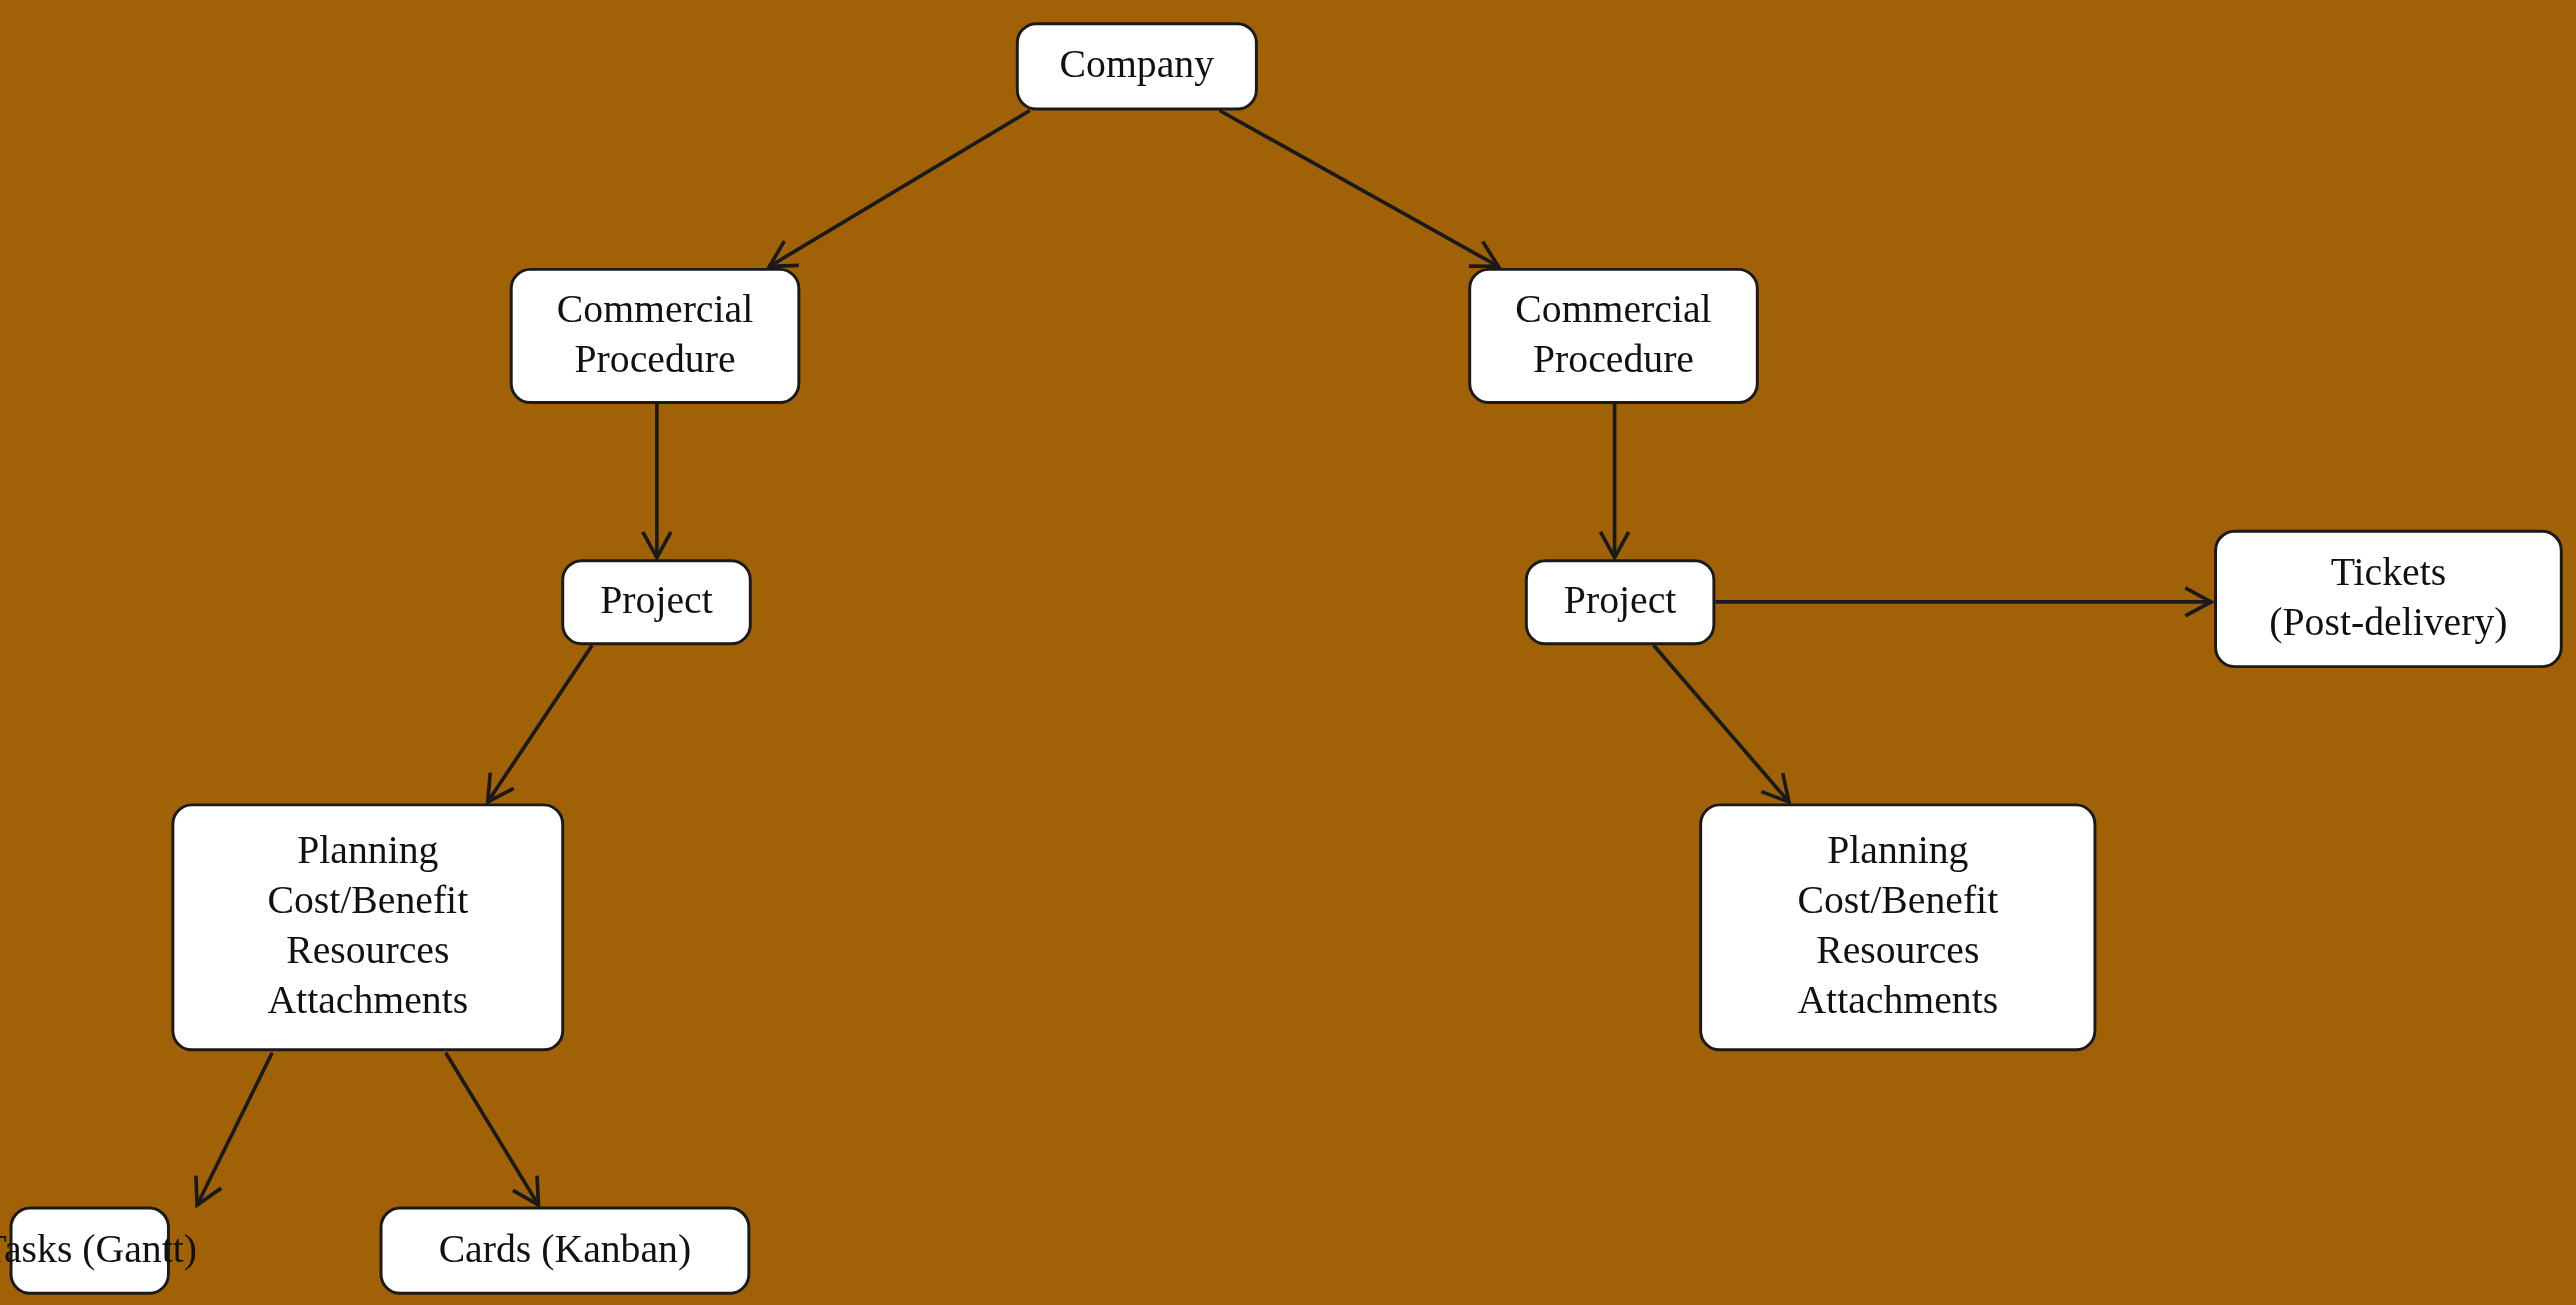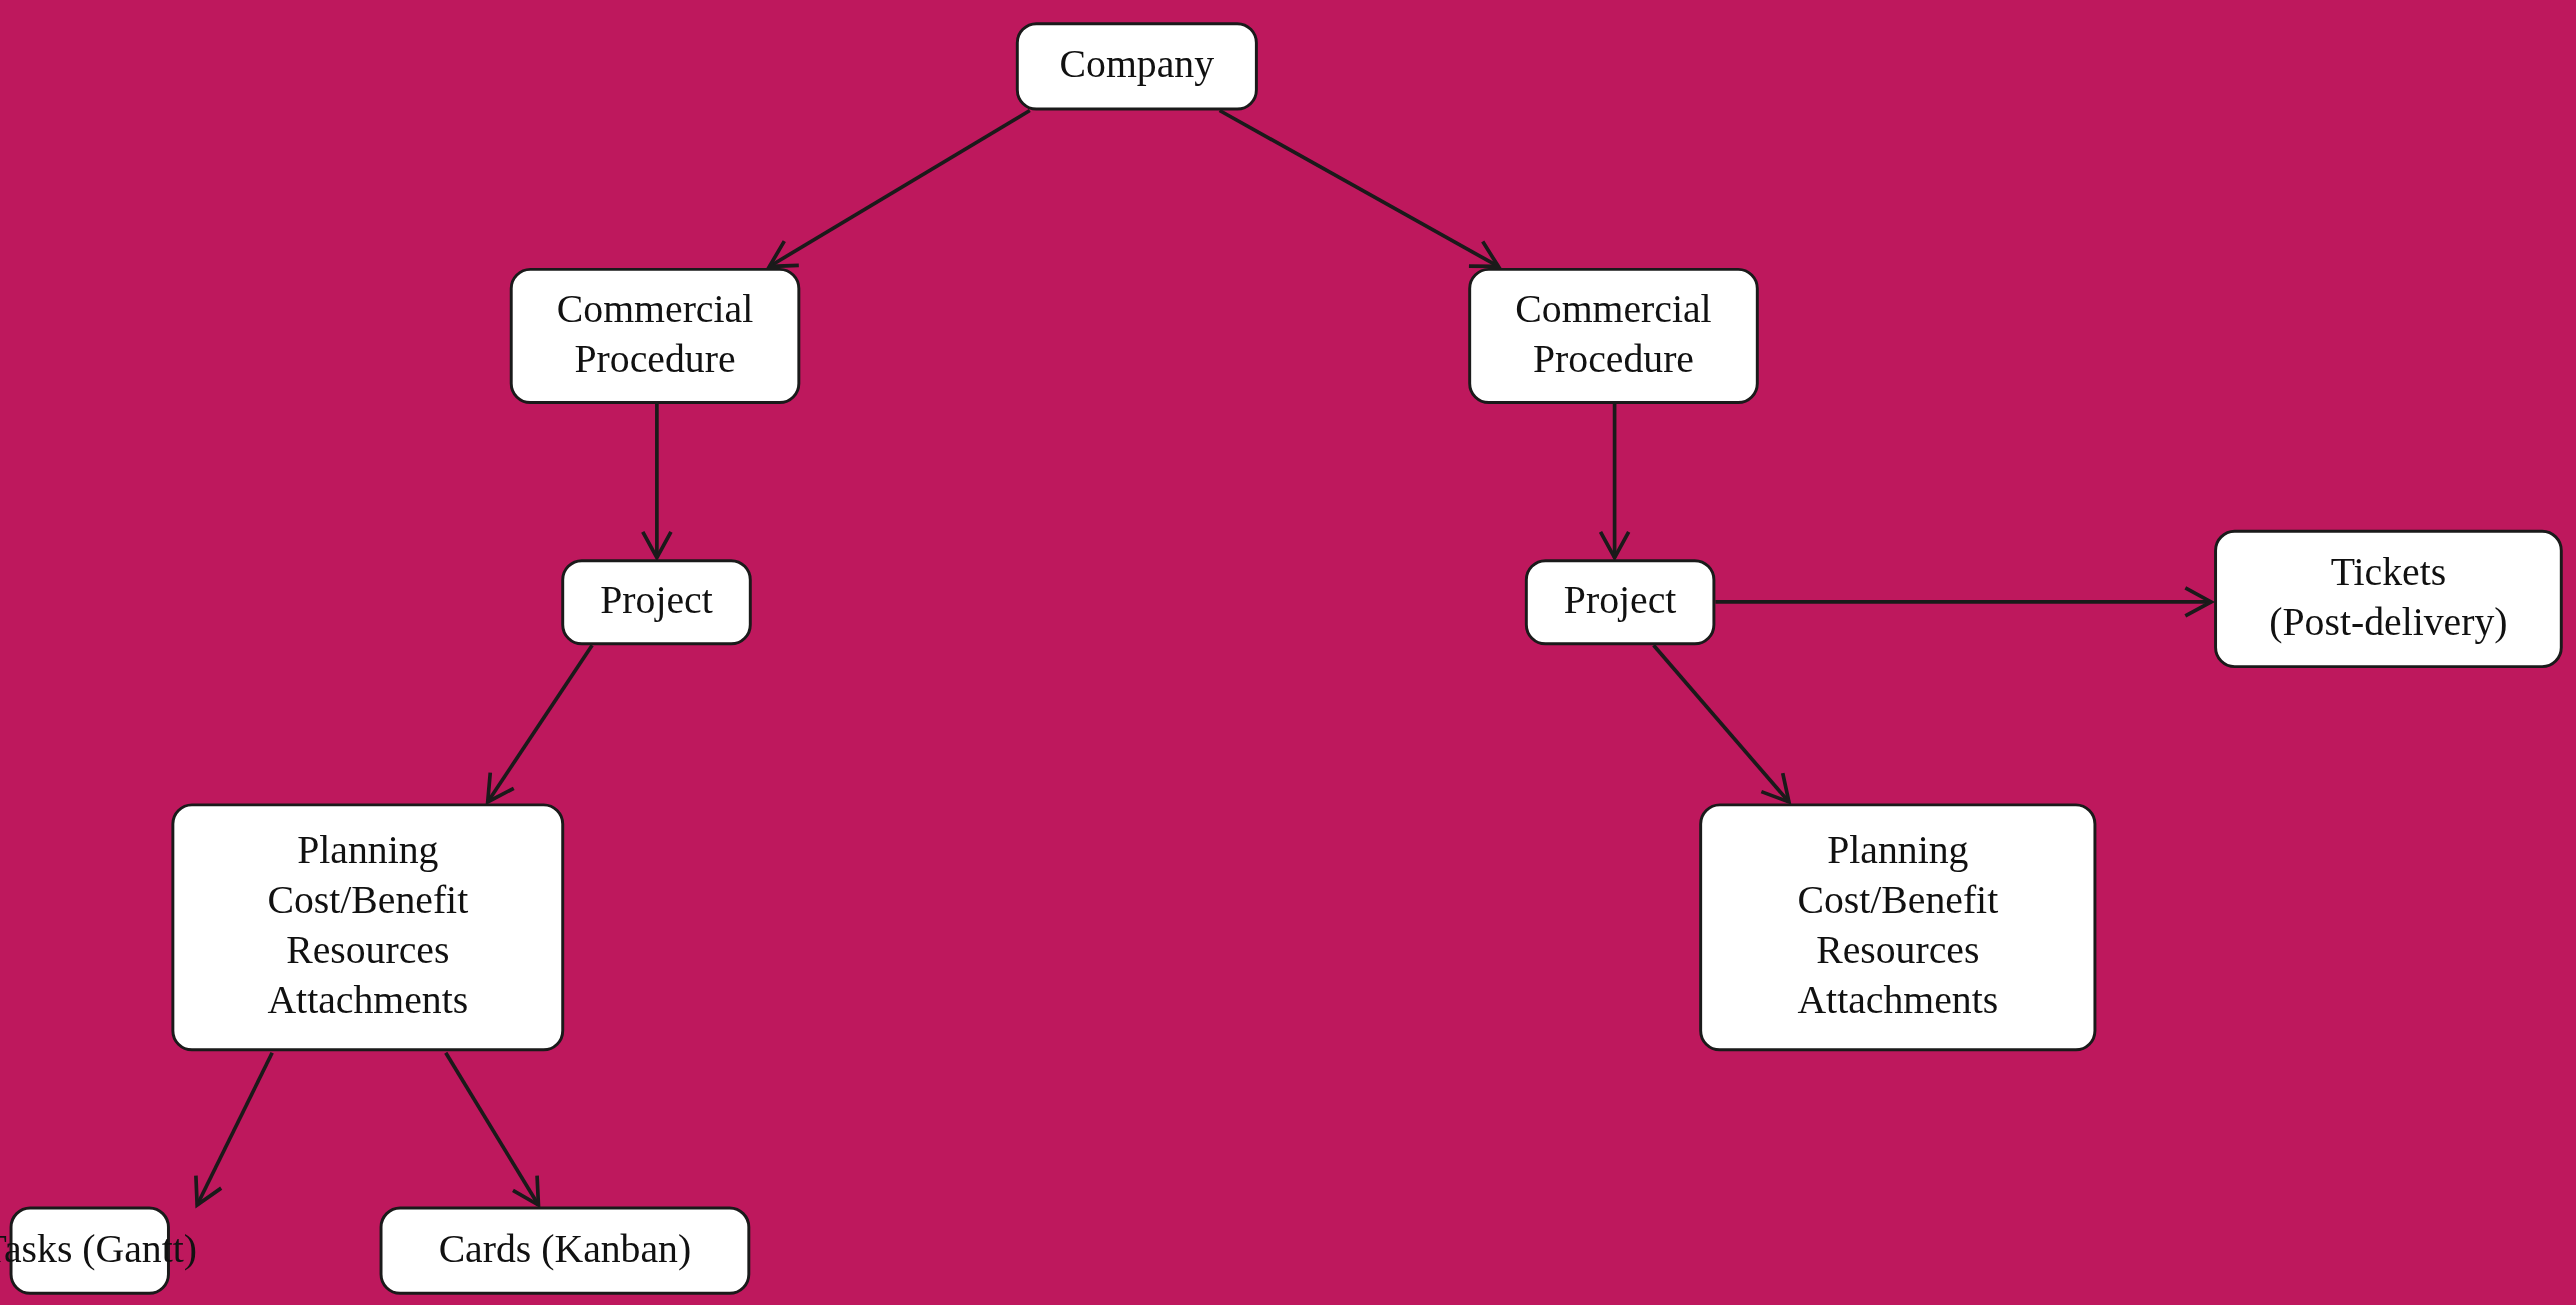--- a/index.html
+++ b/index.html
@@ -11,21 +11,21 @@
   body {
     width: 2576px;
     height: 1306px;
     font-family: "Liberation Serif", "DejaVu Serif", serif;
     overflow: hidden;
   }
   #diagram-root {
     position: relative;
     width: 2576px;
     height: 1306px;
-    background: #be185d;
+    background: #a16207;
   }
   svg.diagram {
     display: block;
     width: 2576px;
     height: 1306px;
   }
   .node-box {
     fill: #ffffff;
     stroke: #1a1a1a;
     stroke-width: 4;

